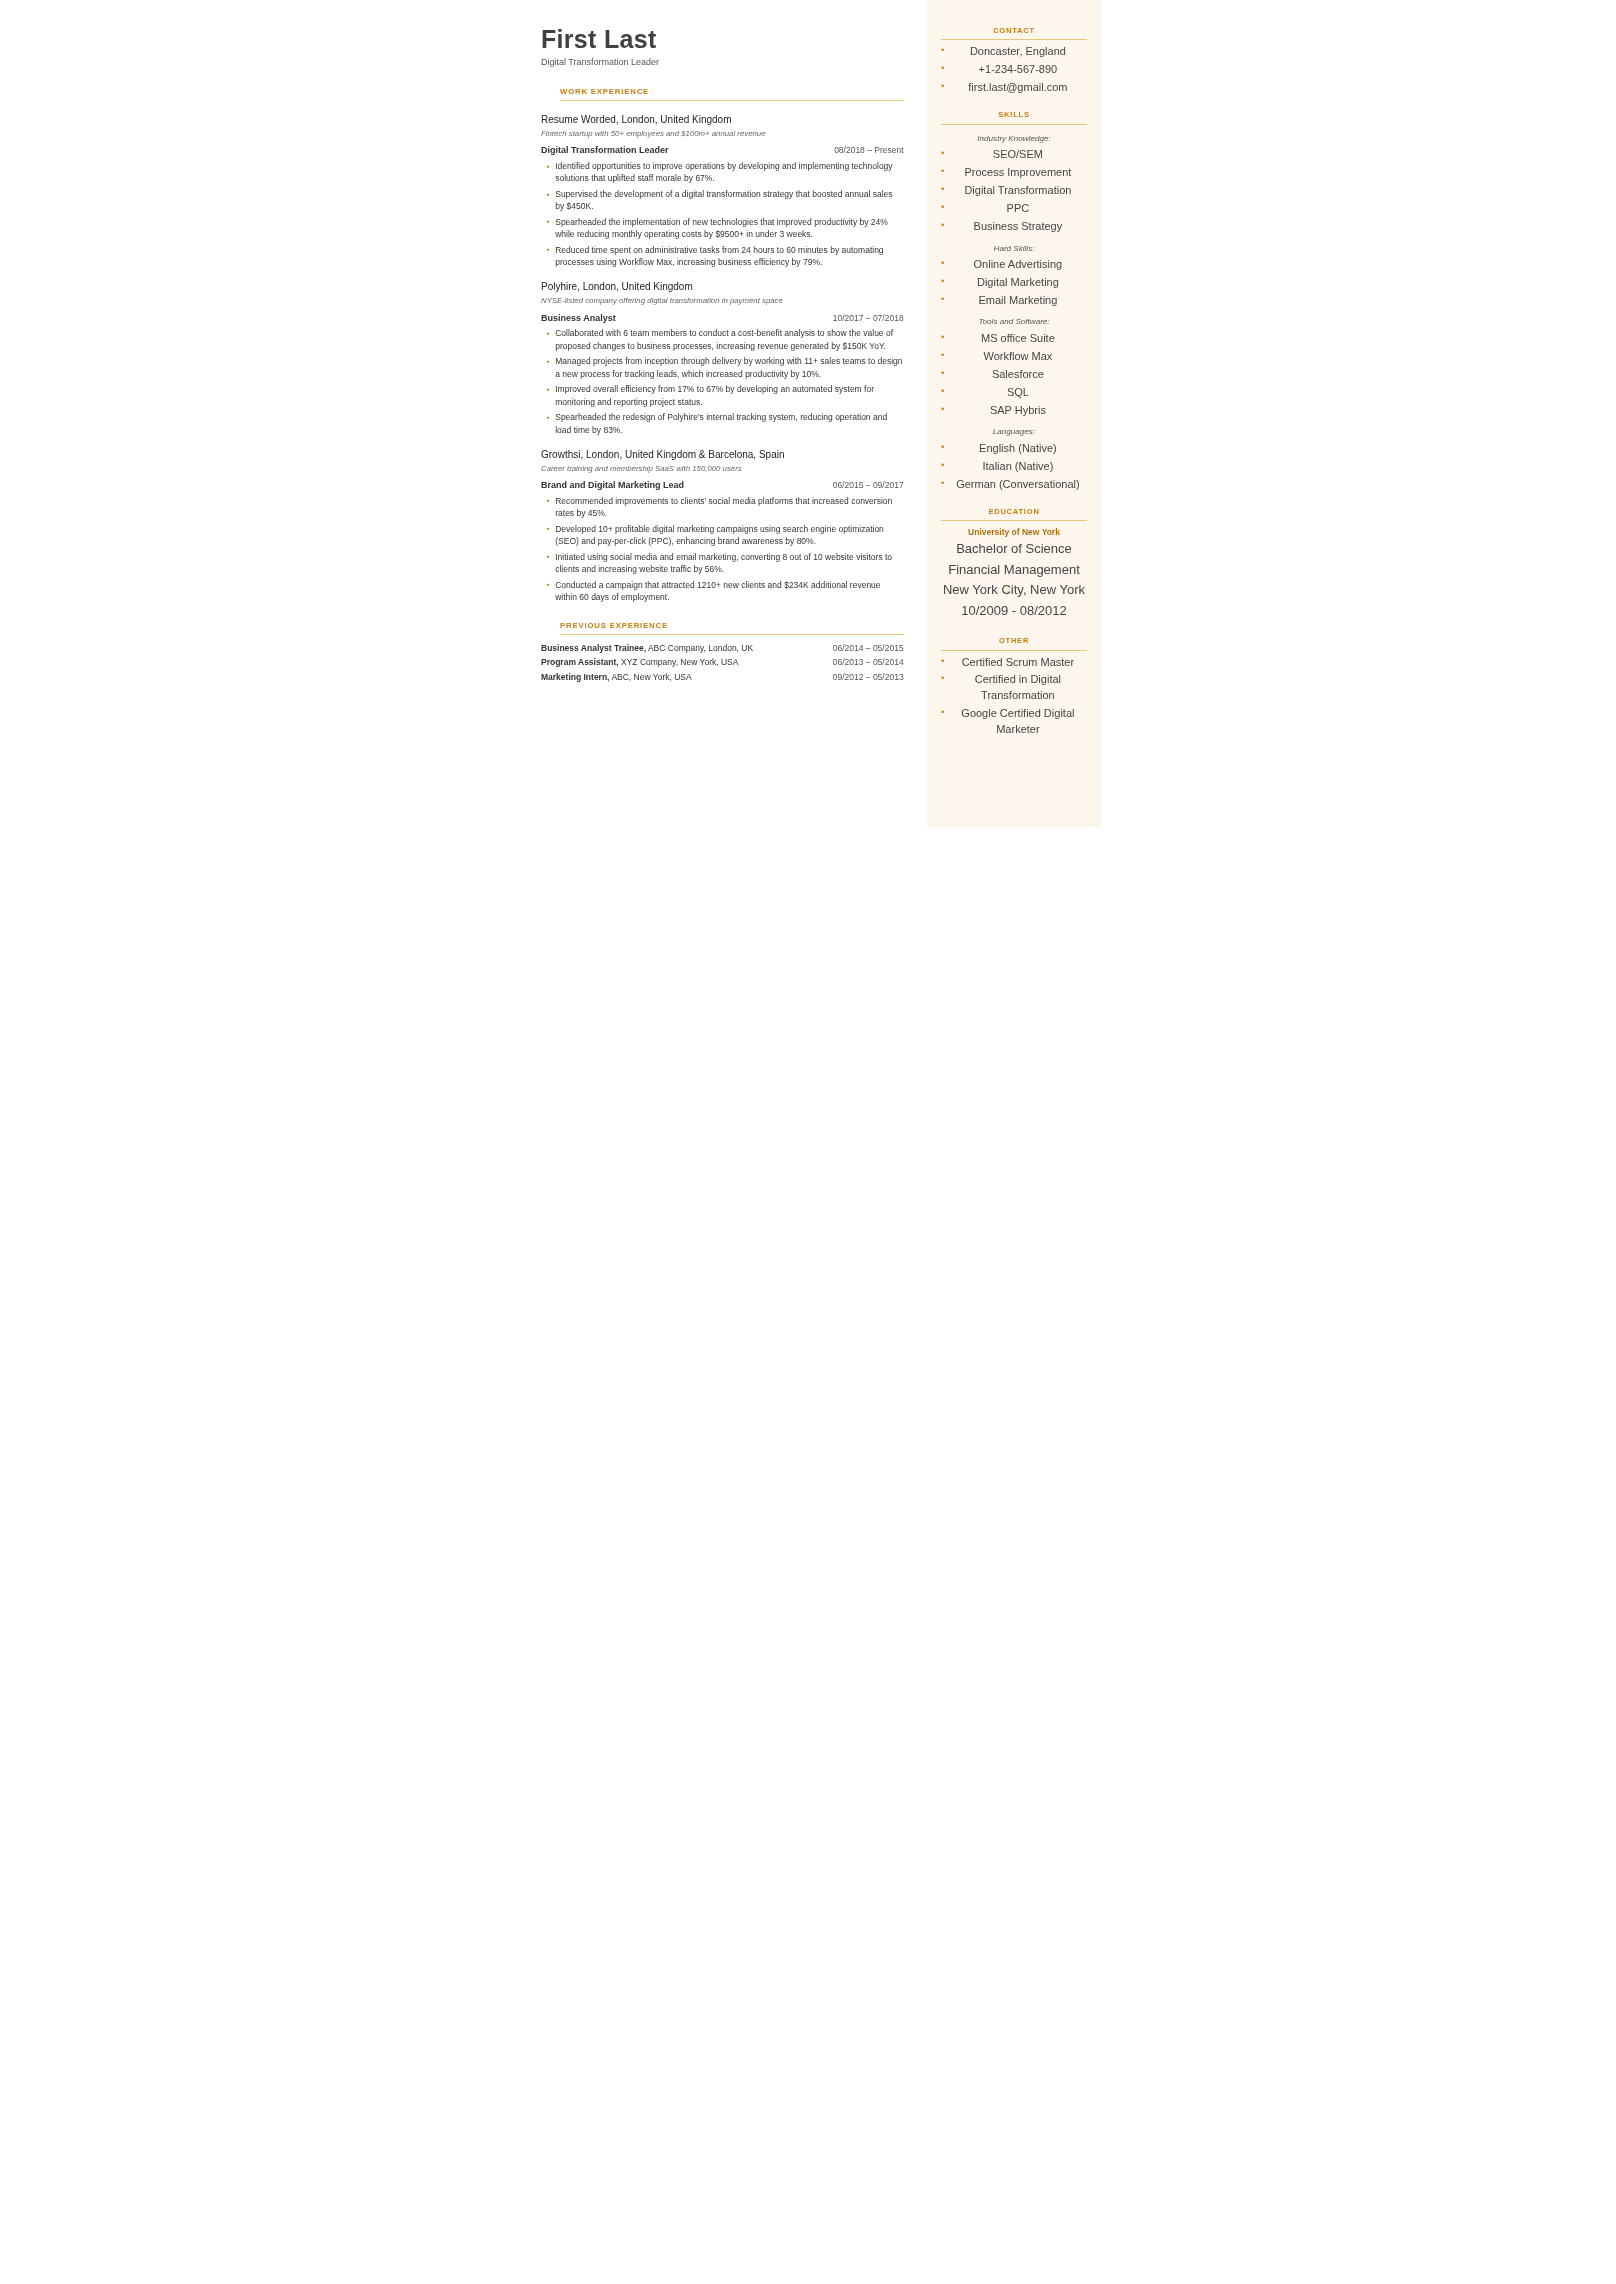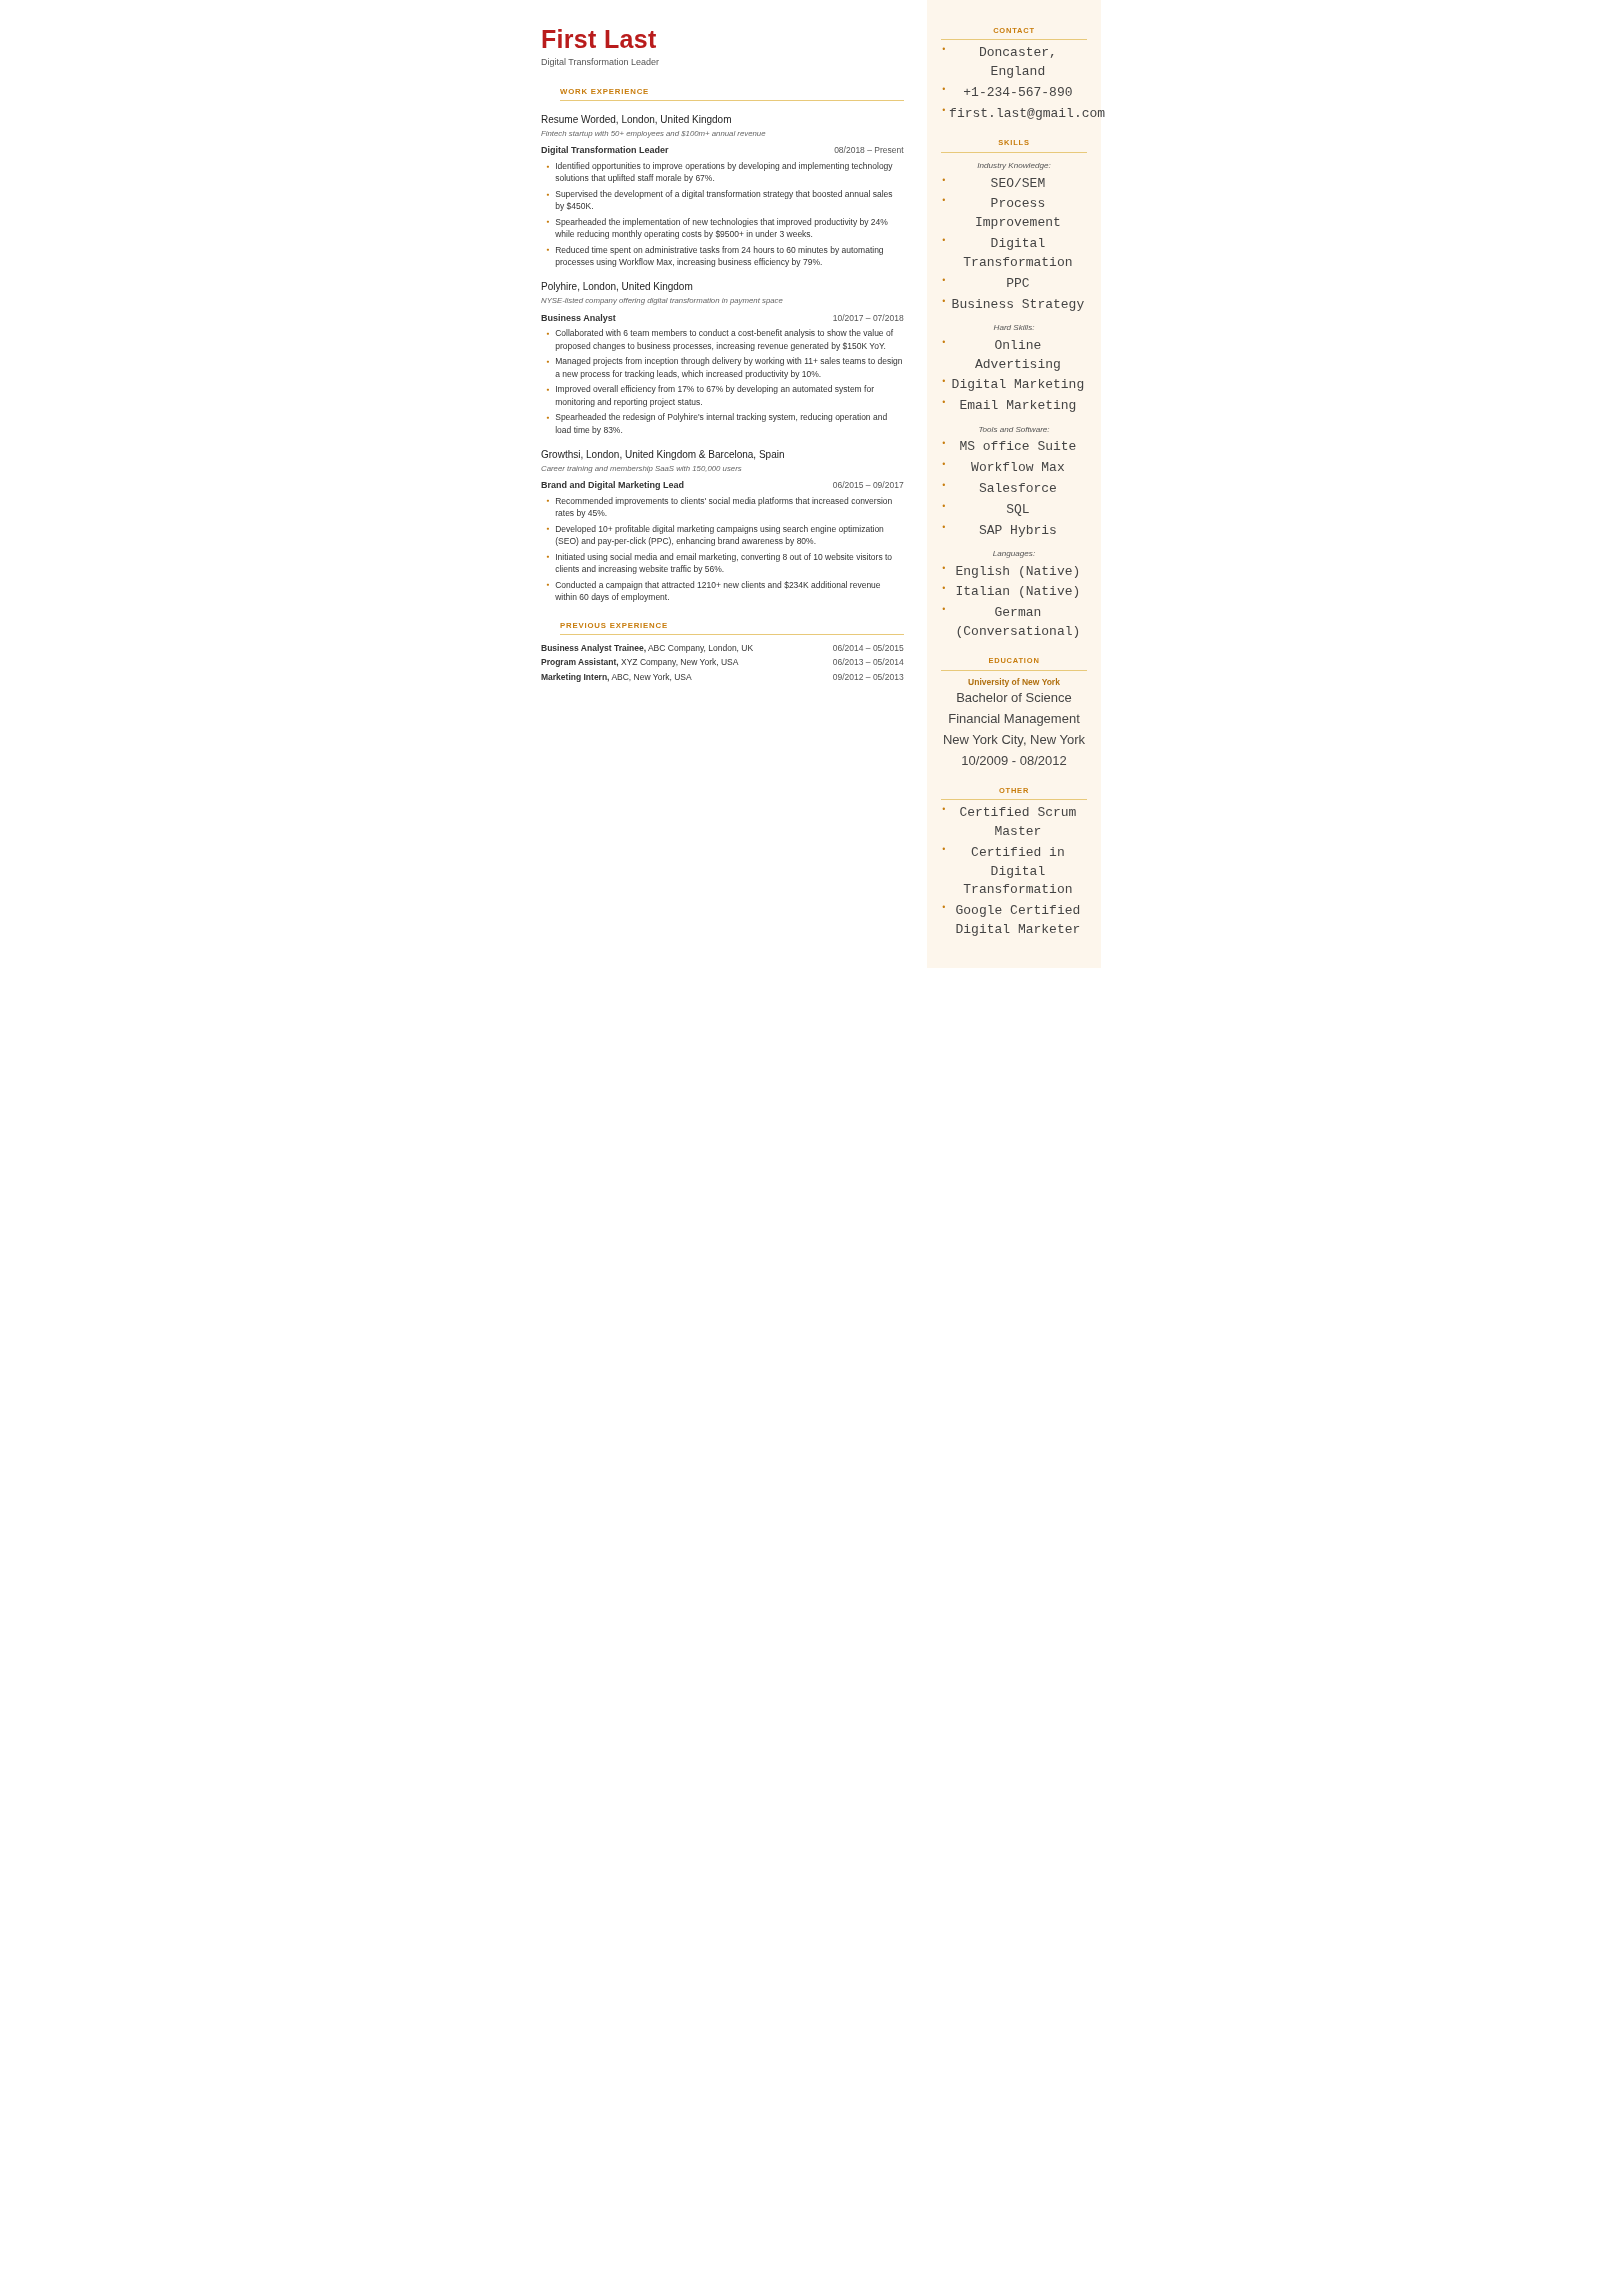--- a/index.html
+++ b/index.html
@@ -29,21 +29,21 @@
       background: #fdf6ec;
       padding: 26px 14.3px 26px 14.3px;
       flex-shrink: 0;
       text-align: center;
     }
 
     
     .name {
       font-size: 25px;
       font-weight: 900;
-      color: #b91c1c;
+      color: #404040;
       letter-spacing: 0.3px;
       line-height: 1.1;
     }
     .subtitle {
       font-size: 9px;
       color: #555;
       margin-top: 2.6px;
       font-weight: 400;
     }
 
@@ -150,26 +150,25 @@
       padding-bottom: 2.6px;
     }
     .sidebar-section-header:first-child {
       margin-top: 0;
     }
     .sidebar-list {
       list-style: none;
       margin-top: 2.6px;
     }
     .sidebar-list li {
-      font-size: 13px;
+      font-size: 11px;
       color: #444;
       margin-bottom: 2px;
       padding-left: 7.8px;
       position: relative;
-      font-family: Liberation Mono, monospace;
     }
     .sidebar-list li::before {
       content: "•";
       color: #c87d0e;
       position: absolute;
       left: 0;
       font-size: 8.5px;
     }
     .sidebar-sub-header {
       font-size: 8.1px;

